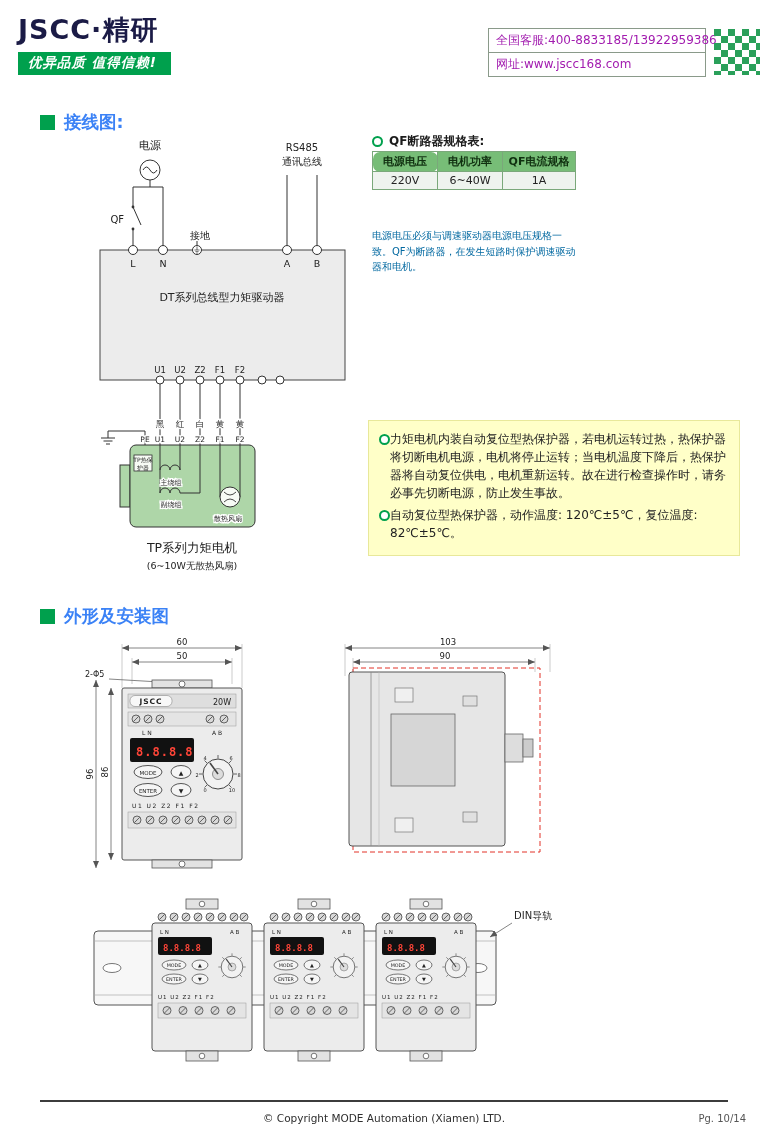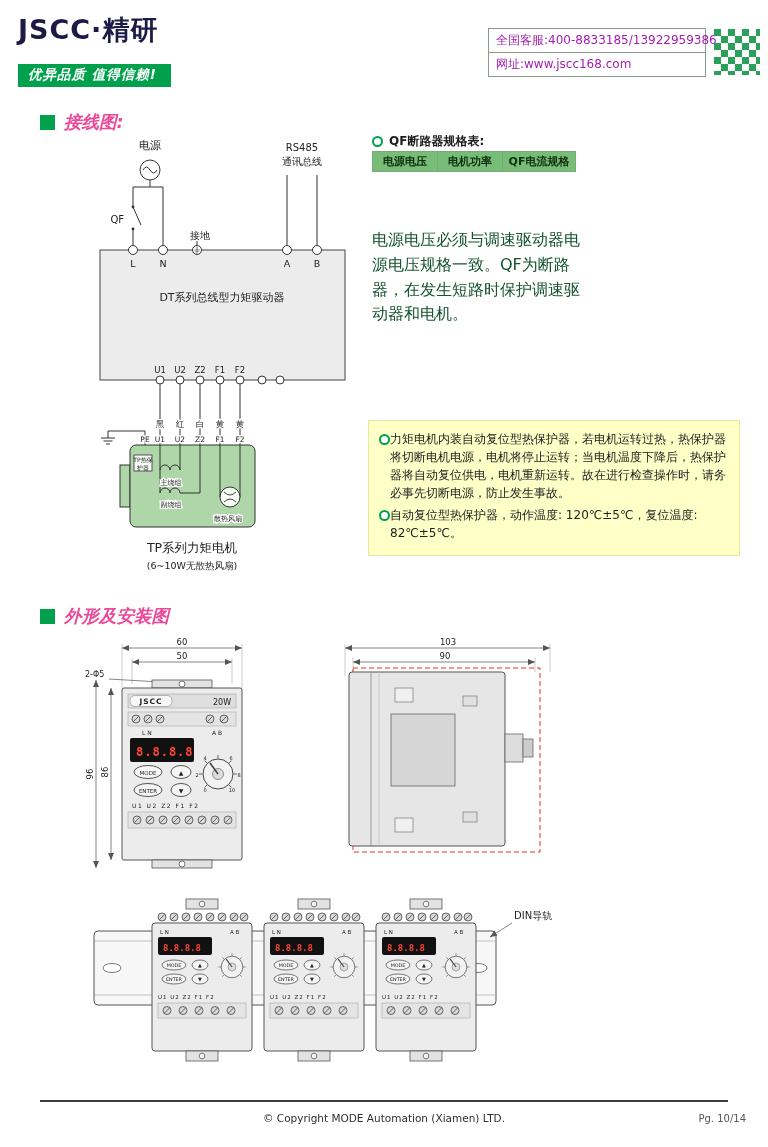--- a/index.html
+++ b/index.html
@@ -9,34 +9,34 @@
   }
   .abs{position:absolute;}
   
   .logo{font-size:27px;font-weight:bold;color:#1b1b46;letter-spacing:1px;}
   .slogan{background:#00a04d;color:#fff;font-style:italic;font-weight:bold;
     font-size:13.5px;padding:2px 14px 3px 10px;display:inline-block;letter-spacing:1px;}
   .contact{border:1px solid #8a9a8a;width:216px;font-size:12px;color:#a21caf;}
   .contact>div{padding:3px 7px;white-space:nowrap;}
   .contact>div:first-child{border-bottom:1px solid #8a9a8a;}
   
-  .sec-title{display:flex;align-items:center;gap:9px;font-size:17.5px;font-weight:600;color:#ec4899;font-style:italic;}
+  .sec-title{display:flex;align-items:center;gap:9px;font-size:17.5px;font-weight:600;color:#3b82f6;}
   .sq{width:15px;height:15px;background:#00a04d;display:inline-block;}
   .cbullet{width:7px;height:7px;border:2px solid #00a04d;border-radius:50%;
     background:#fff;display:inline-block;flex:none;}
   
   .qf-title{display:flex;align-items:center;gap:6px;font-size:12px;font-weight:bold;color:#1d1d1d;}
   table.qf{border-collapse:collapse;font-size:11px;}
   table.qf th,table.qf td{border:1px solid #7aa87a;text-align:center;padding:2px 4px;}
   table.qf th{background:#77bd77;color:#103010;font-weight:bold;}
   table.qf td{color:#222;}
   table.qf tr.r0 td{background:#eef3ee;}
   table.qf tr.r1 td{background:#ffffff;}
-  .c0{width:56px;}.c1{width:56px;}.c2{width:64px;}
-  .para{font-size:16px;line-height:1.55;color:#14532d;}
+  .c0{width:56px;border-radius:7px;}.c1{width:56px;}.c2{width:64px;}
+  .para{font-size:10px;line-height:1.55;color:#0369a1;}
   
   .warnbox{background:#ffffc8;border:1px solid #e8e89a;box-sizing:border-box;
     padding:9px 10px;font-size:12px;line-height:1.5;}
   .warn-item{display:flex;margin-bottom:4px;}
   .warn-item .cbullet{margin-top:4px;}
   
   .footline{border-top:2.5px solid #3c3c3c;}
   .copyright{font-size:10.5px;color:#2e2e2e;text-align:center;}
   .pageno{font-size:10px;color:#555;}
   
@@ -71,21 +71,21 @@
         <line x1="15.5" y1="0" x2="19" y2="0"></line>
         <line x1="-11" y1="11" x2="-13.5" y2="13.5"></line>
         <line x1="11" y1="11" x2="13.5" y2="13.5"></line>
       </g>
     </g>
   </defs>
 </svg>
 
 <div class="abs" style="left:0;top:0;width:728px;height:92px;">
   <div class="abs logo" style="left:18px;top:12px;">JSCC·精研</div>
-  <div class="abs" style="left:18px;top:64px;">
+  <div class="abs" style="left:18px;top:52px;">
     <span class="slogan">优异品质 值得信赖!</span>
   </div>
   <div class="abs contact" style="left:488px;top:28px;">
     <div>全国客服:400-8833185/13922959386</div>
     <div>网址:www.jscc168.com</div>
   </div>
   <svg class="abs" style="left:714px;top:29px;" width="46" height="46">
     <defs>
       <pattern id="chk" width="14" height="14" patternUnits="userSpaceOnUse">
         <rect width="7" height="7" fill="#2aa05a"></rect>
@@ -232,20 +232,25 @@
 </div>
 <table class="abs qf" style="left:372px;top:151px;">
   <thead>
     <tr>
       <th class="c0">电源电压</th>
       <th class="c1">电机功率</th>
       <th class="c2">QF电流规格</th>
     </tr>
   </thead>
   <tbody>
+    <tr class="r0">
+      <td>220V</td>
+      <td>6~40W</td>
+      <td>1A</td>
+    </tr>
   </tbody>
 </table>
 
 <div class="abs para" style="left:372px;top:228px;width:208px;">电源电压必须与调速驱动器电源电压规格一致。QF为断路器，在发生短路时保护调速驱动器和电机。</div>
 
 <div class="abs warnbox" style="left:368px;top:420px;width:372px;">
   <div class="warn-item">
     <span class="cbullet"></span>
     <div>力矩电机内装自动复位型热保护器，若电机运转过热，热保护器将切断电机电源，电机将停止运转；当电机温度下降后，热保护器将自动复位供电，电机重新运转。故在进行检查操作时，请务必事先切断电源，防止发生事故。</div>
   </div>

